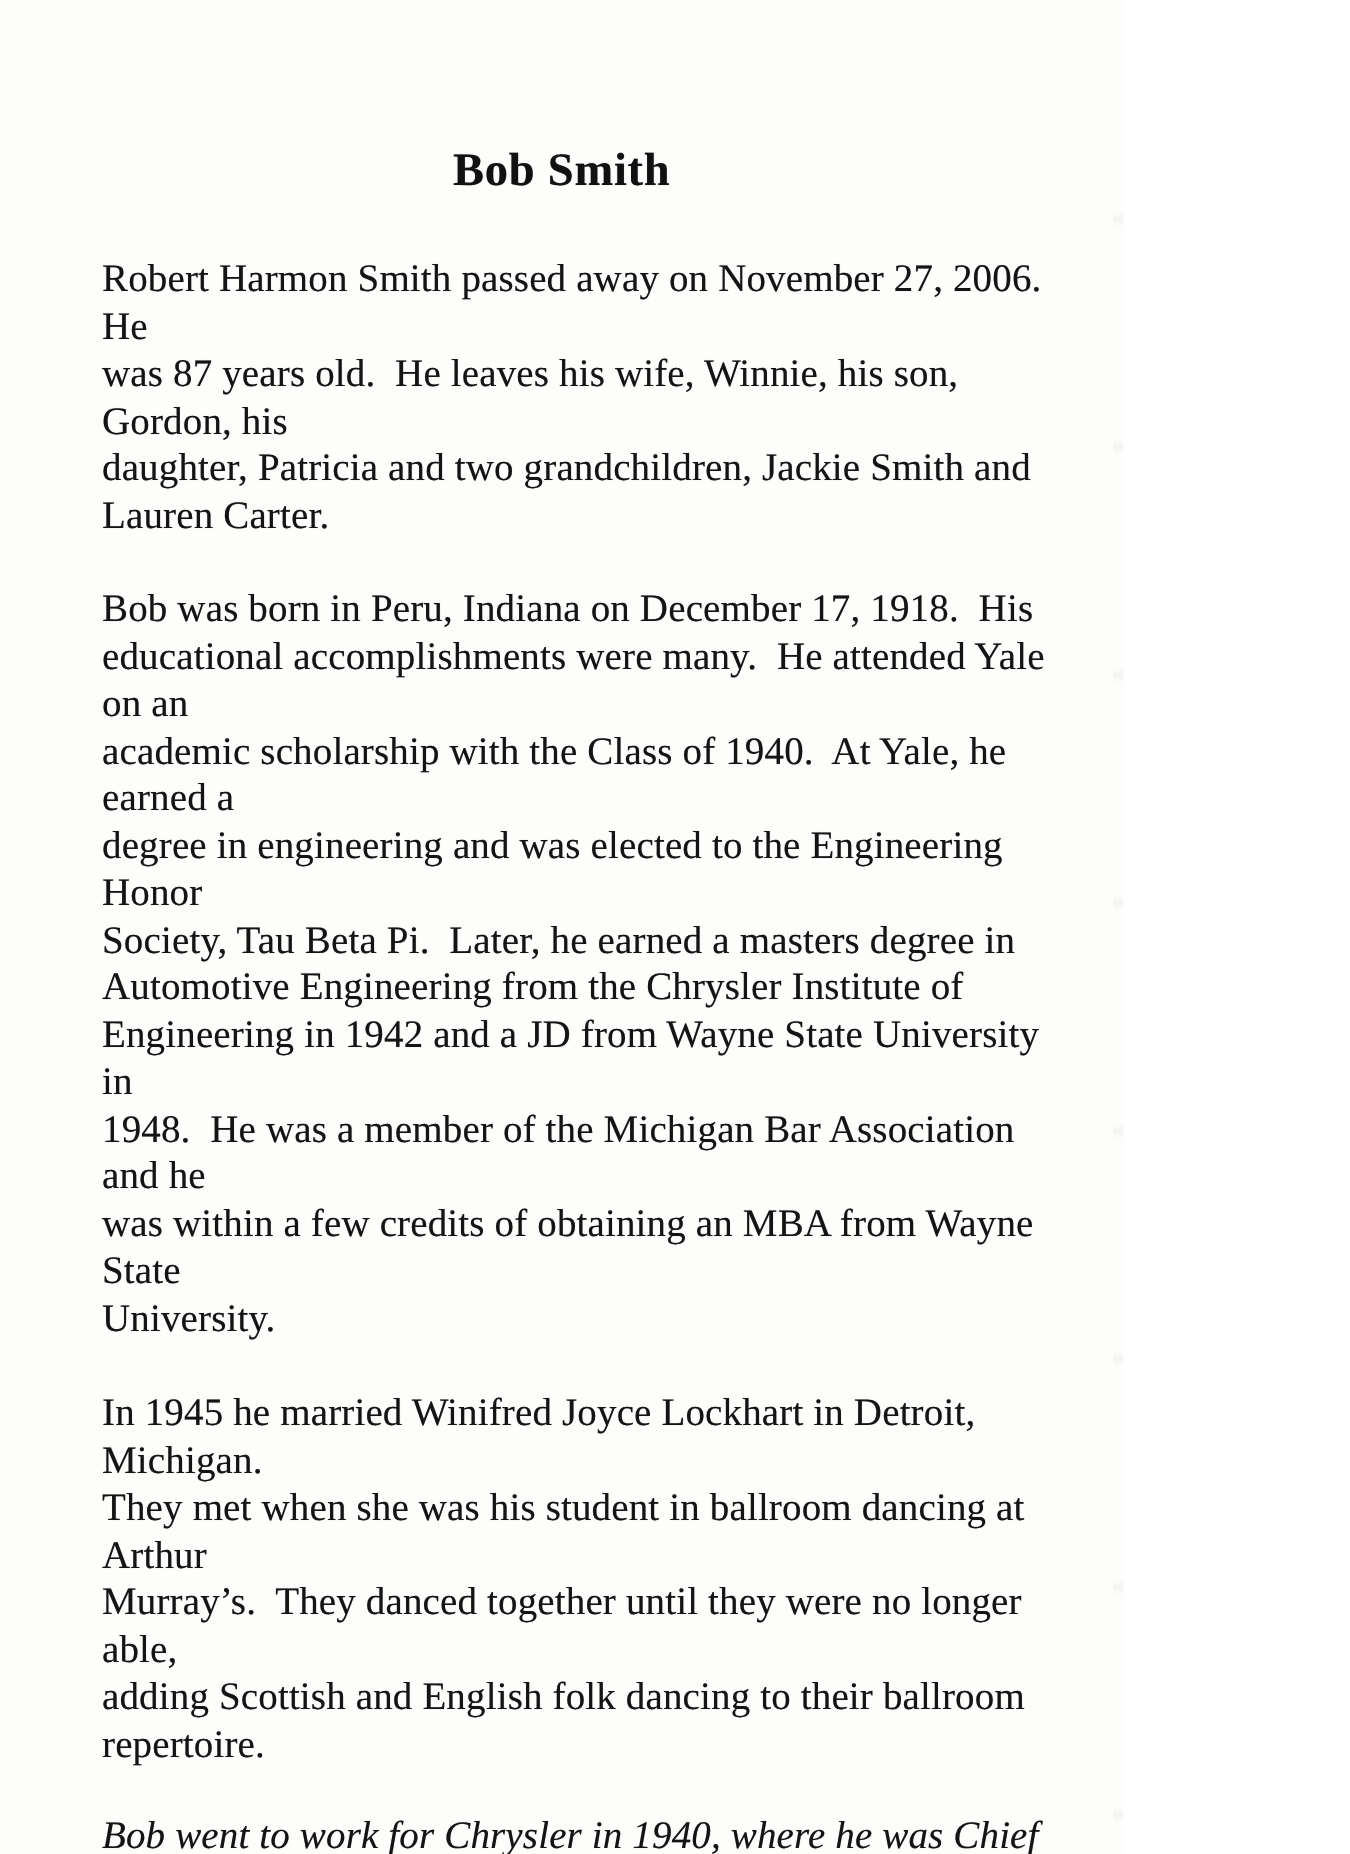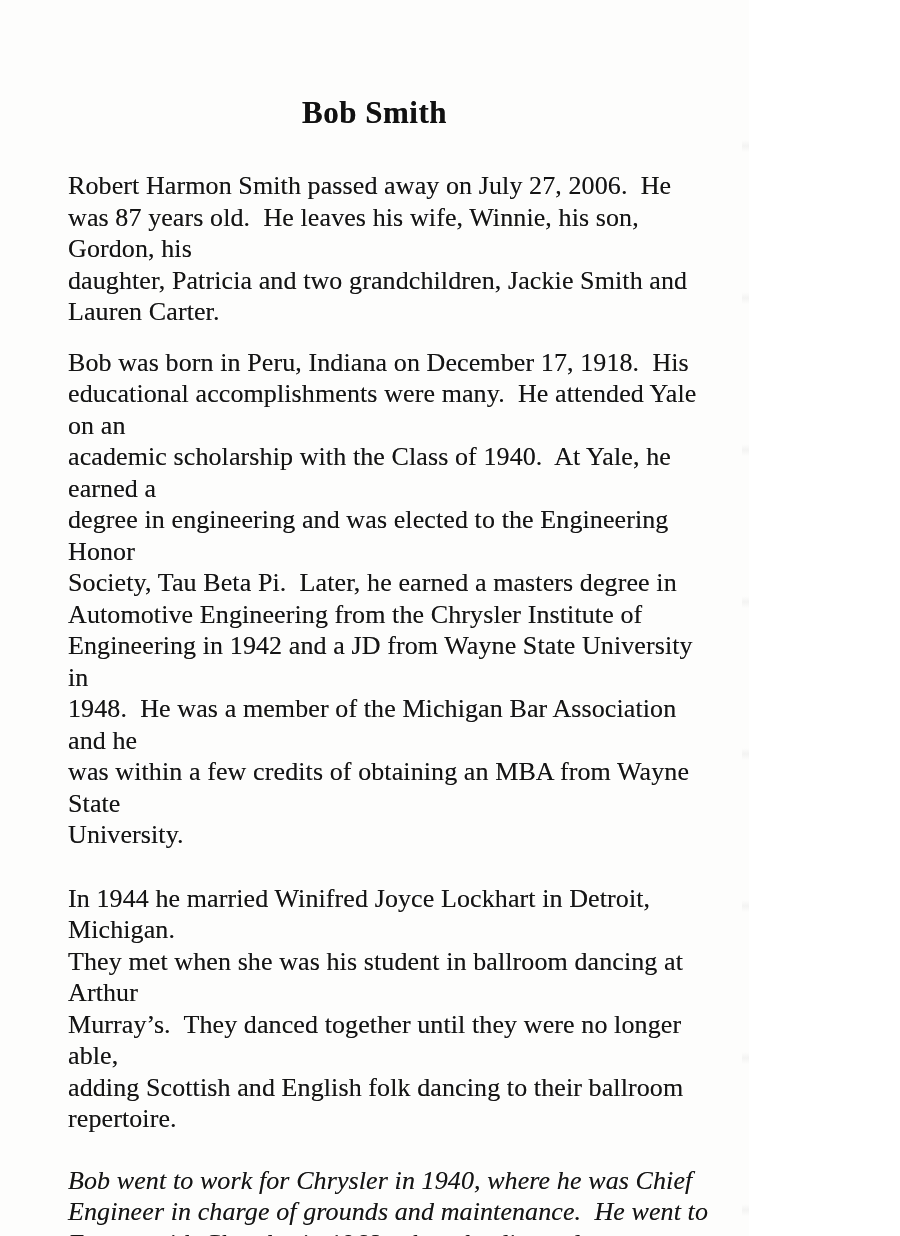--- a/index.html
+++ b/index.html
@@ -29,21 +29,21 @@
   }
   .doc-para {
     margin: 0 36px 0 68px;
     font-size: 26px;
     line-height: 31.5px;
     letter-spacing: 0.1px;
     white-space: pre-wrap;        
     text-shadow: 0 0 0.5px rgba(0,0,0,0.45); 
   }
   .doc-para.p1 { margin-top: 40px; }
-  .doc-para.p2 { margin-top: 19px; }
+  .doc-para.p2 { margin-top: 31px; }
   .doc-para.p3 { margin-top: 32px; }
   .doc-para.p4 { margin-top: 30px; font-style: italic; }
   
   .scan-edge {
     position: absolute;
     top: 0;
     right: 0;
     width: 7px;
     height: 100%;
     background: repeating-linear-gradient(
@@ -55,37 +55,37 @@
     );
     pointer-events: none;
   }
 </style>
 </head>
 <body>
 
 <div class="page">
   <h1 class="doc-title">Bob Smith</h1>
 
-  <p class="doc-para p1">Robert Harmon Smith passed away on July 27, 2006.  He
+  <p class="doc-para p1">Robert Harmon Smith passed away on November 27, 2006.  He
 was 87 years old.  He leaves his wife, Winnie, his son, Gordon, his
 daughter, Patricia and two grandchildren, Jackie Smith and
 Lauren Carter.</p>
 
   <p class="doc-para p2">Bob was born in Peru, Indiana on December 17, 1918.  His
 educational accomplishments were many.  He attended Yale on an
 academic scholarship with the Class of 1940.  At Yale, he earned a
 degree in engineering and was elected to the Engineering Honor
 Society, Tau Beta Pi.  Later, he earned a masters degree in
 Automotive Engineering from the Chrysler Institute of
 Engineering in 1942 and a JD from Wayne State University in
 1948.  He was a member of the Michigan Bar Association and he
 was within a few credits of obtaining an MBA from Wayne State
 University.</p>
 
-  <p class="doc-para p3">In 1944 he married Winifred Joyce Lockhart in Detroit, Michigan.
+  <p class="doc-para p3">In 1945 he married Winifred Joyce Lockhart in Detroit, Michigan.
 They met when she was his student in ballroom dancing at Arthur
 Murray’s.  They danced together until they were no longer able,
 adding Scottish and English folk dancing to their ballroom
 repertoire.</p>
 
   <p class="doc-para p4">Bob went to work for Chrysler in 1940, where he was Chief
 Engineer in charge of grounds and maintenance.  He went to
 Europe with Chrysler in 1968, where he directed new product
 development, among other duties.  In 1975 he left Chrysler to
 work for Massey Ferguson where he was in charge of identifying

